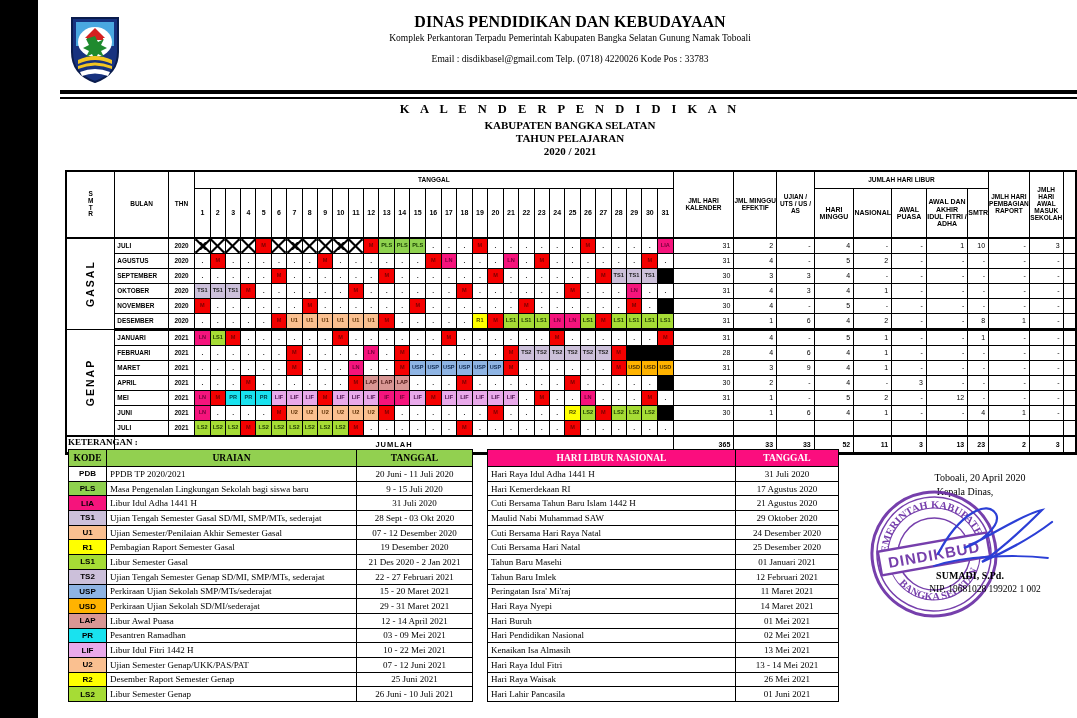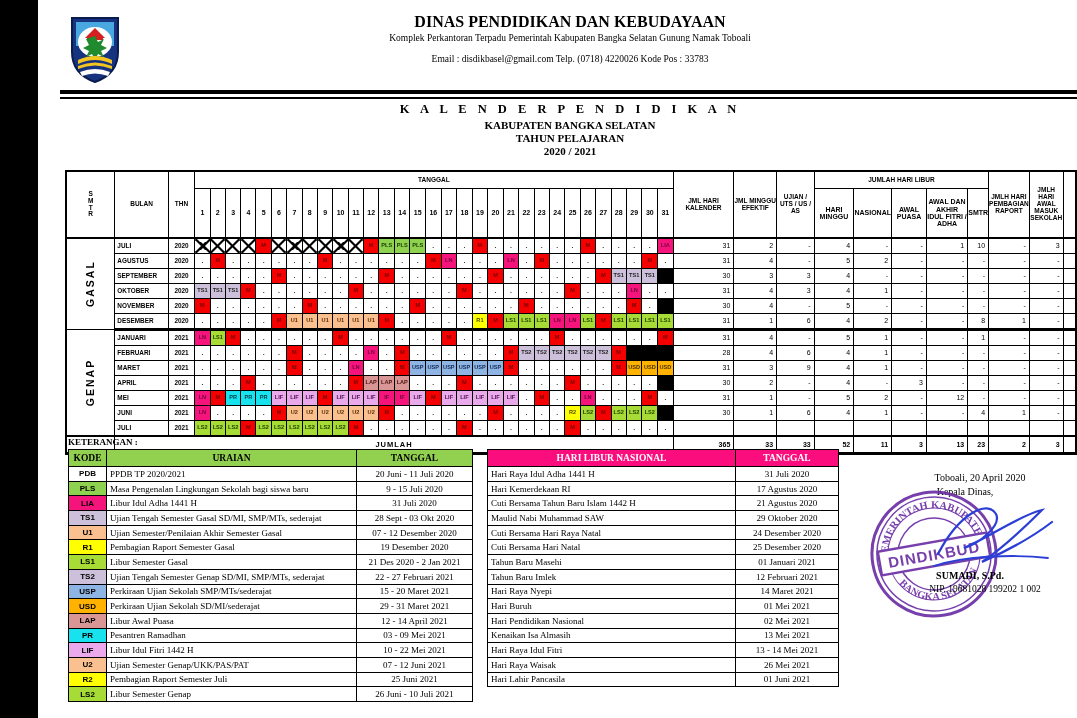--- a/index.html
+++ b/index.html
@@ -901,21 +901,21 @@
         <td>Libur Idul Fitri 1442 H</td>
         <td class="tgl">10 - 22 Mei 2021</td>
       </tr>
       <tr>
         <td class="kode" style="background: rgb(250, 192, 144);">U2</td>
         <td>Ujian Semester Genap/UKK/PAS/PAT</td>
         <td class="tgl">07 - 12 Juni 2021</td>
       </tr>
       <tr>
         <td class="kode" style="background: rgb(255, 255, 0);">R2</td>
-        <td>Pembagian Raport Semester Juli</td>
+        <td>Desember Raport Semester Genap</td>
         <td class="tgl">25 Juni 2021</td>
       </tr>
       <tr>
         <td class="kode" style="background: rgb(166, 220, 53);">LS2</td>
         <td>Libur Semester Genap</td>
         <td class="tgl">26 Juni - 10 Juli 2021</td>
       </tr>
     </tbody>
   </table>
 <table class="side" id="hol-table">
@@ -954,20 +954,24 @@
         <td>Cuti Bersama Hari Natal</td>
         <td class="tgl">25 Desember 2020</td>
       </tr>
       <tr>
         <td>Tahun Baru Masehi</td>
         <td class="tgl">01 Januari 2021</td>
       </tr>
       <tr>
         <td>Tahun Baru Imlek</td>
         <td class="tgl">12 Februari 2021</td>
+      </tr>
+      <tr>
+        <td>Peringatan Isra' Mi'raj</td>
+        <td class="tgl">11 Maret 2021</td>
       </tr>
       <tr>
         <td>Hari Raya Nyepi</td>
         <td class="tgl">14 Maret 2021</td>
       </tr>
       <tr>
         <td>Hari Buruh</td>
         <td class="tgl">01 Mei 2021</td>
       </tr>
       <tr>

